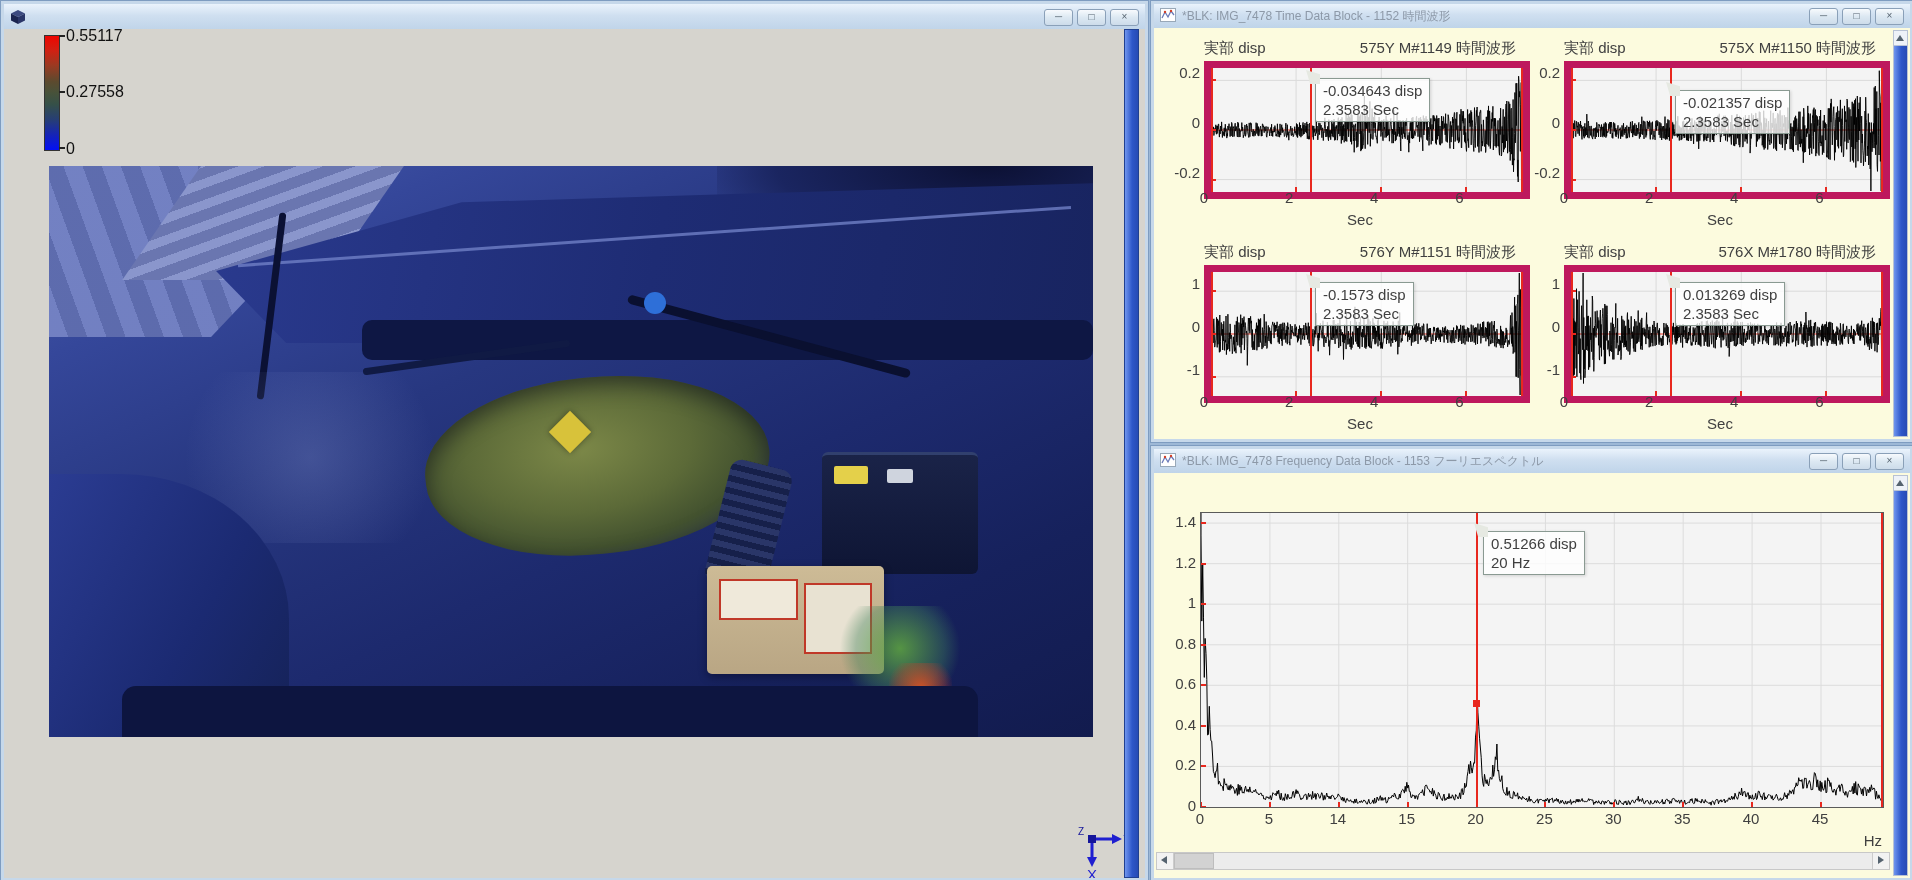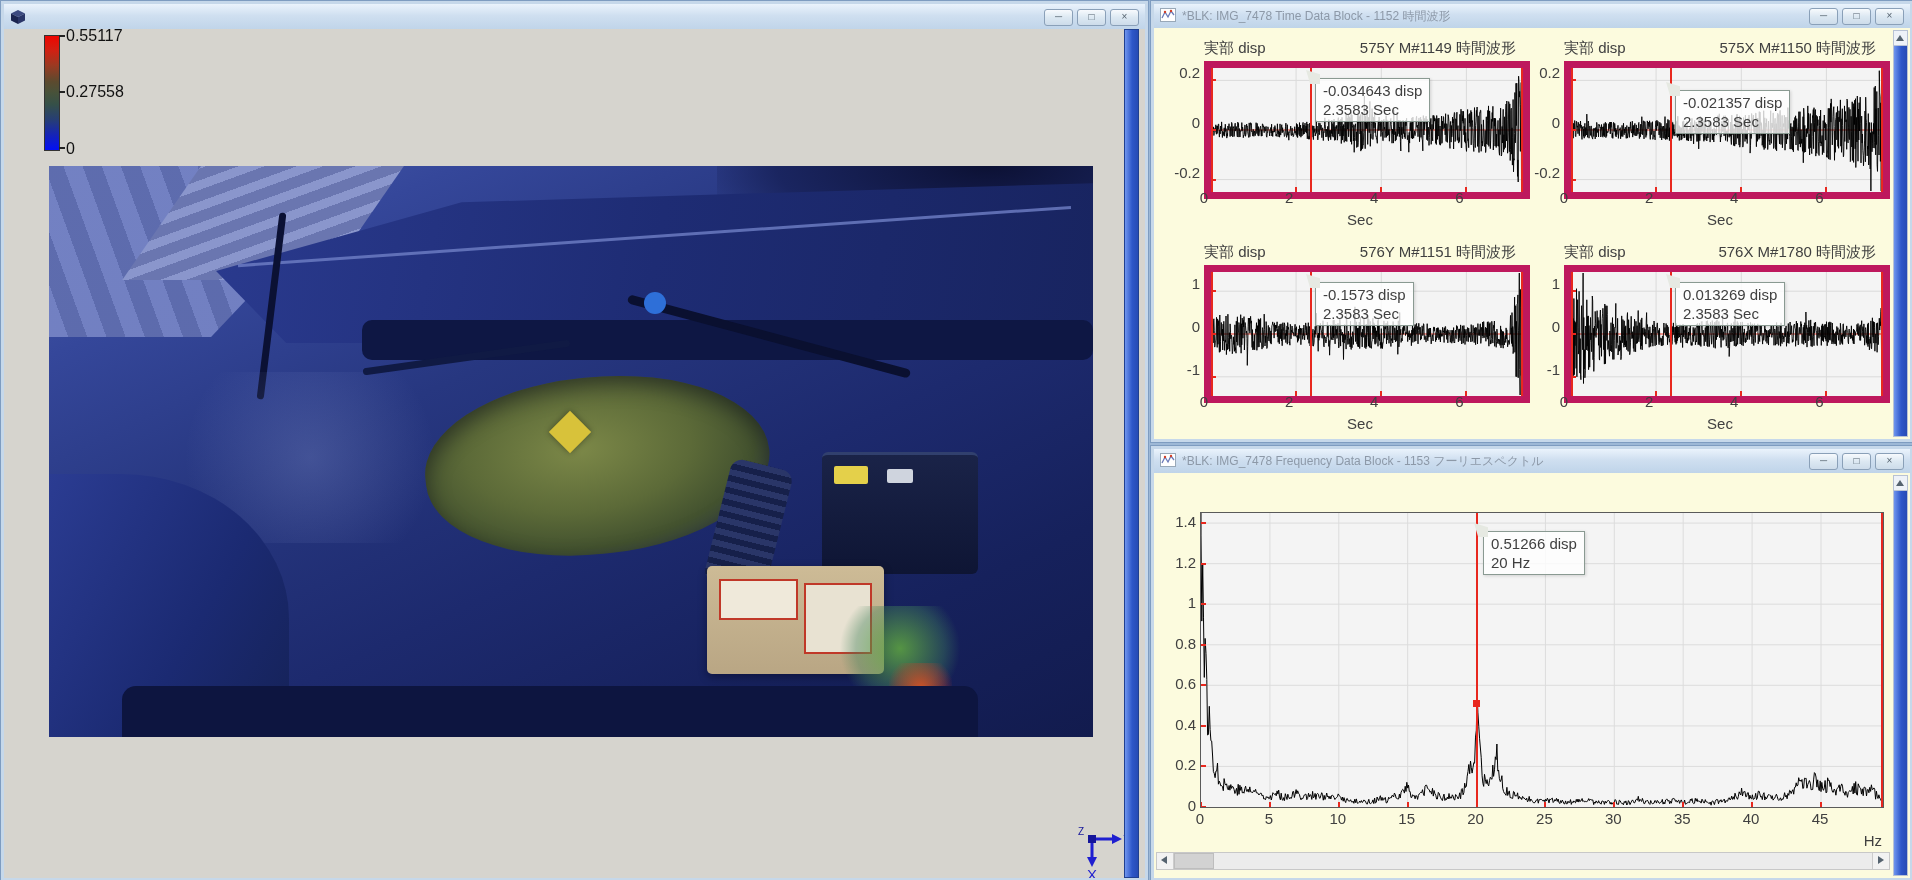--- a/index.html
+++ b/index.html
@@ -470,21 +470,21 @@
             <span class="redtick" style="left: 0px; top: 90.2414px; width: 5px; height: 2px;"></span>
             <span class="redtick" style="left: 0px; top: 130.793px; width: 5px; height: 2px;"></span>
             <span class="redtick" style="left: 0px; top: 171.345px; width: 5px; height: 2px;"></span>
             <span class="redtick" style="left: 0px; top: 211.897px; width: 5px; height: 2px;"></span>
             <span class="redtick" style="left: 0px; top: 252.448px; width: 5px; height: 2px;"></span>
             <span class="redtick" style="left: 0px; top: 293px; width: 5px; height: 2px;"></span>
           </div>
         <span class="funit">Hz</span>
       <span class="fx blue" style="left: 23px;">0</span>
           <span class="fx blue" style="left: 91.8889px;">5</span>
-          <span class="fx blue" style="left: 160.778px;">10</span>
+          <span class="fx blue" style="left: 160.778px;">14</span>
           <span class="fx blue" style="left: 229.667px;">15</span>
           <span class="fx blue" style="left: 298.556px;">20</span>
           <span class="fx blue" style="left: 367.444px;">25</span>
           <span class="fx blue" style="left: 436.333px;">30</span>
           <span class="fx blue" style="left: 505.222px;">35</span>
           <span class="fx blue" style="left: 574.111px;">40</span>
           <span class="fx blue" style="left: 643px;">45</span>
           <span class="fy blue" style="top: 32.1379px;">1.4</span>
           <span class="fy blue" style="top: 72.6897px;">1.2</span>
           <span class="fy blue" style="top: 113.241px;">1</span>

